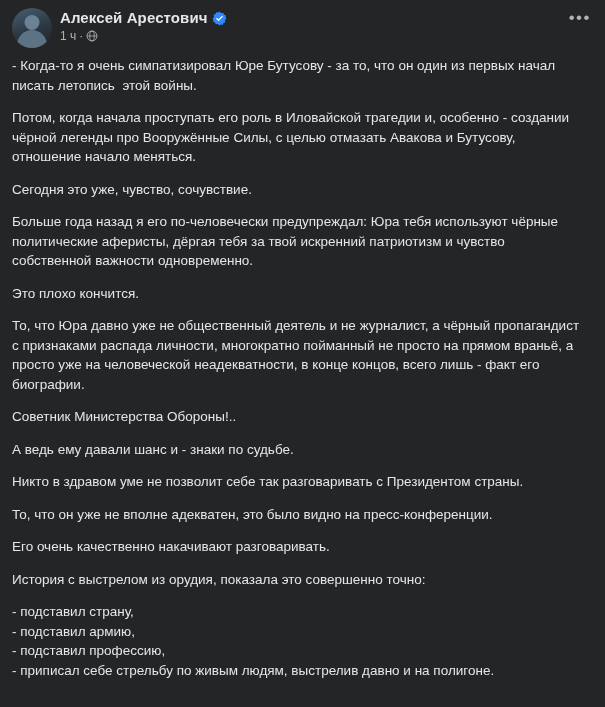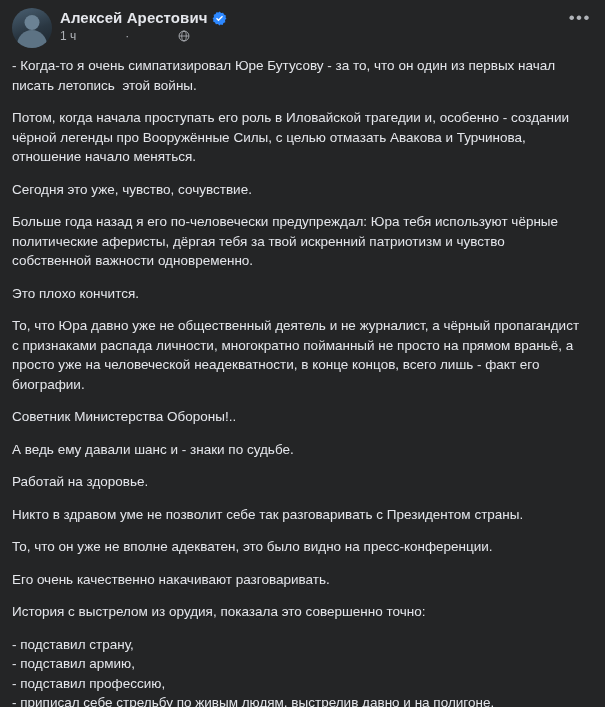--- a/index.html
+++ b/index.html
@@ -82,21 +82,20 @@
     width: 15px;
     height: 15px;
     display: inline-block;
   }
   .meta-row {
     display: flex;
     align-items: center;
     margin-top: 2px;
     font-size: 12px;
     color: #b0b3b8;
-    gap: 46px;
   }
   .meta-sep {
     margin: 0 3px;
   }
   .globe-icon {
     width: 12px;
     height: 12px;
     display: inline-block;
     vertical-align: -2px;
   }
@@ -154,28 +153,27 @@
           </svg>
         </span>
       </div>
     </div>
 
     <div class="menu-dots">•••</div>
   </div>
 
   <div class="post-body">
     <p class="para">- Когда-то я очень симпатизировал Юре Бутусову - за то, что он один из первых начал писать летопись  этой войны.</p>
-    <p class="para">Потом, когда начала проступать его роль в Иловайской трагедии и, особенно - создании чёрной легенды про Вооружённые Силы, с целью отмазать Авакова и Турчинова, отношение начало меняться.</p>
+    <p class="para">Потом, когда начала проступать его роль в Иловайской трагедии и, особенно - создании чёрной легенды про Вооружённые Силы, с целью отмазать Авакова и Бутусову, отношение начало меняться.</p>
     <p class="para">Сегодня это уже, чувство, сочувствие.</p>
     <p class="para">Больше года назад я его по-человечески предупреждал: Юра тебя используют чёрные политические аферисты, дёргая тебя за твой искренний патриотизм и чувство собственной важности одновременно.</p>
     <p class="para">Это плохо кончится.</p>
     <p class="para">То, что Юра давно уже не общественный деятель и не журналист, а чёрный пропагандист с признаками распада личности, многократно пойманный не просто на прямом враньё, а просто уже на человеческой неадекватности, в конце концов, всего лишь - факт его биографии.</p>
     <p class="para">Советник Министерства Обороны!..</p>
     <p class="para">А ведь ему давали шанс и - знаки по судьбе.</p>
-    <p class="para">Работай на здоровье.</p>
     <p class="para">Никто в здравом уме не позволит себе так разговаривать с Президентом страны.</p>
     <p class="para">То, что он уже не вполне адекватен, это было видно на пресс-конференции.</p>
     <p class="para">Его очень качественно накачивают разговаривать.</p>
     <p class="para">История с выстрелом из орудия, показала это совершенно точно:</p>
     <p class="para">- подставил страну,
 - подставил армию,
 - подставил профессию,
 - приписал себе стрельбу по живым людям, выстрелив давно и на полигоне.</p>
 
   </div>

